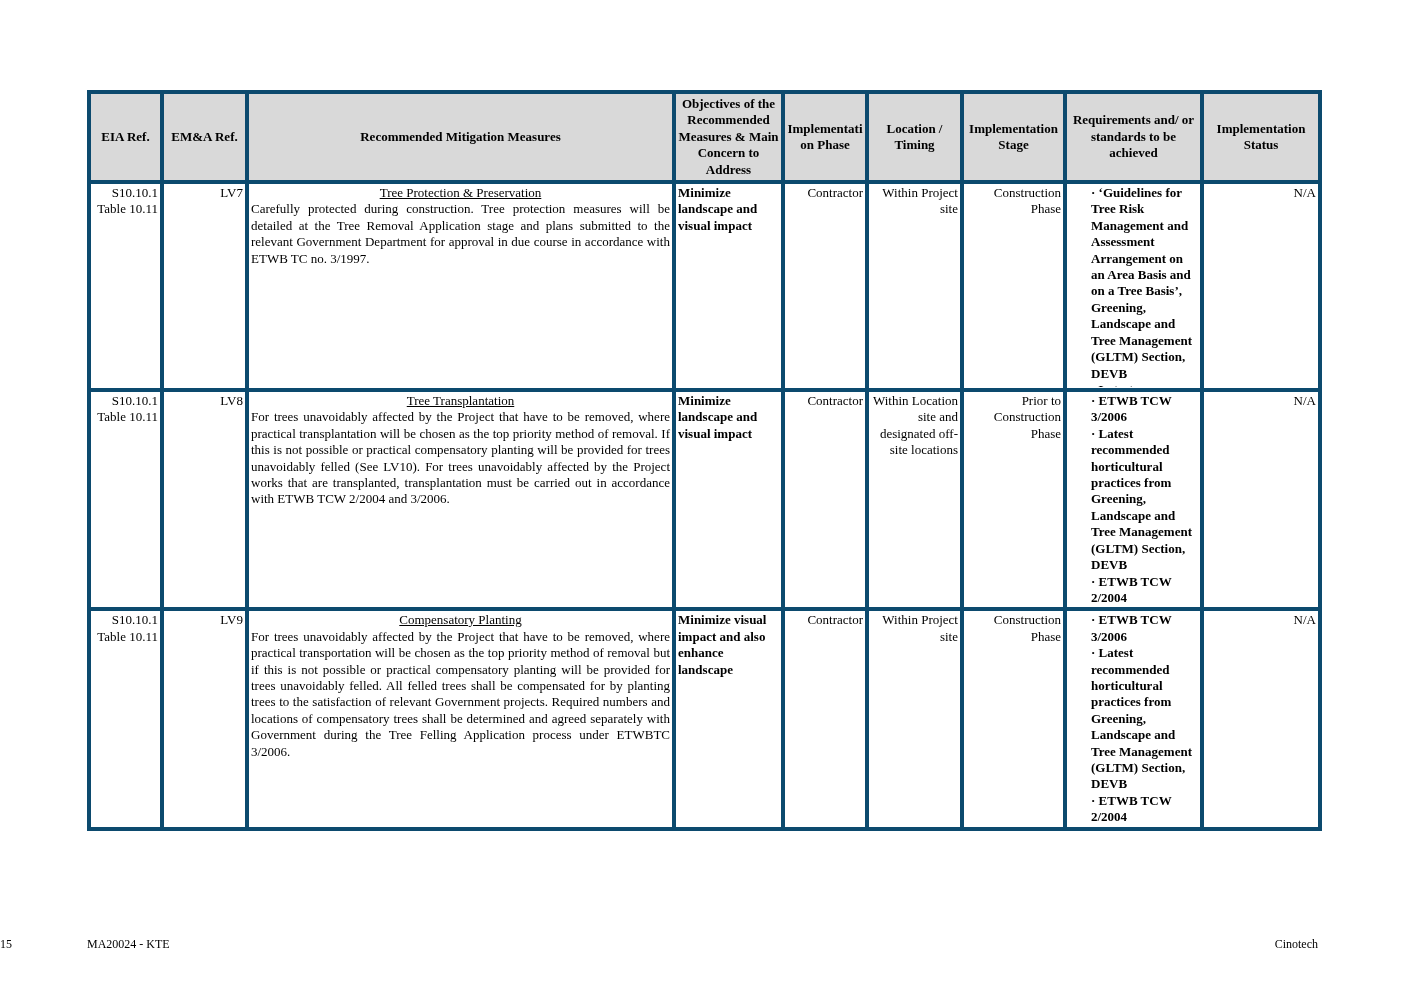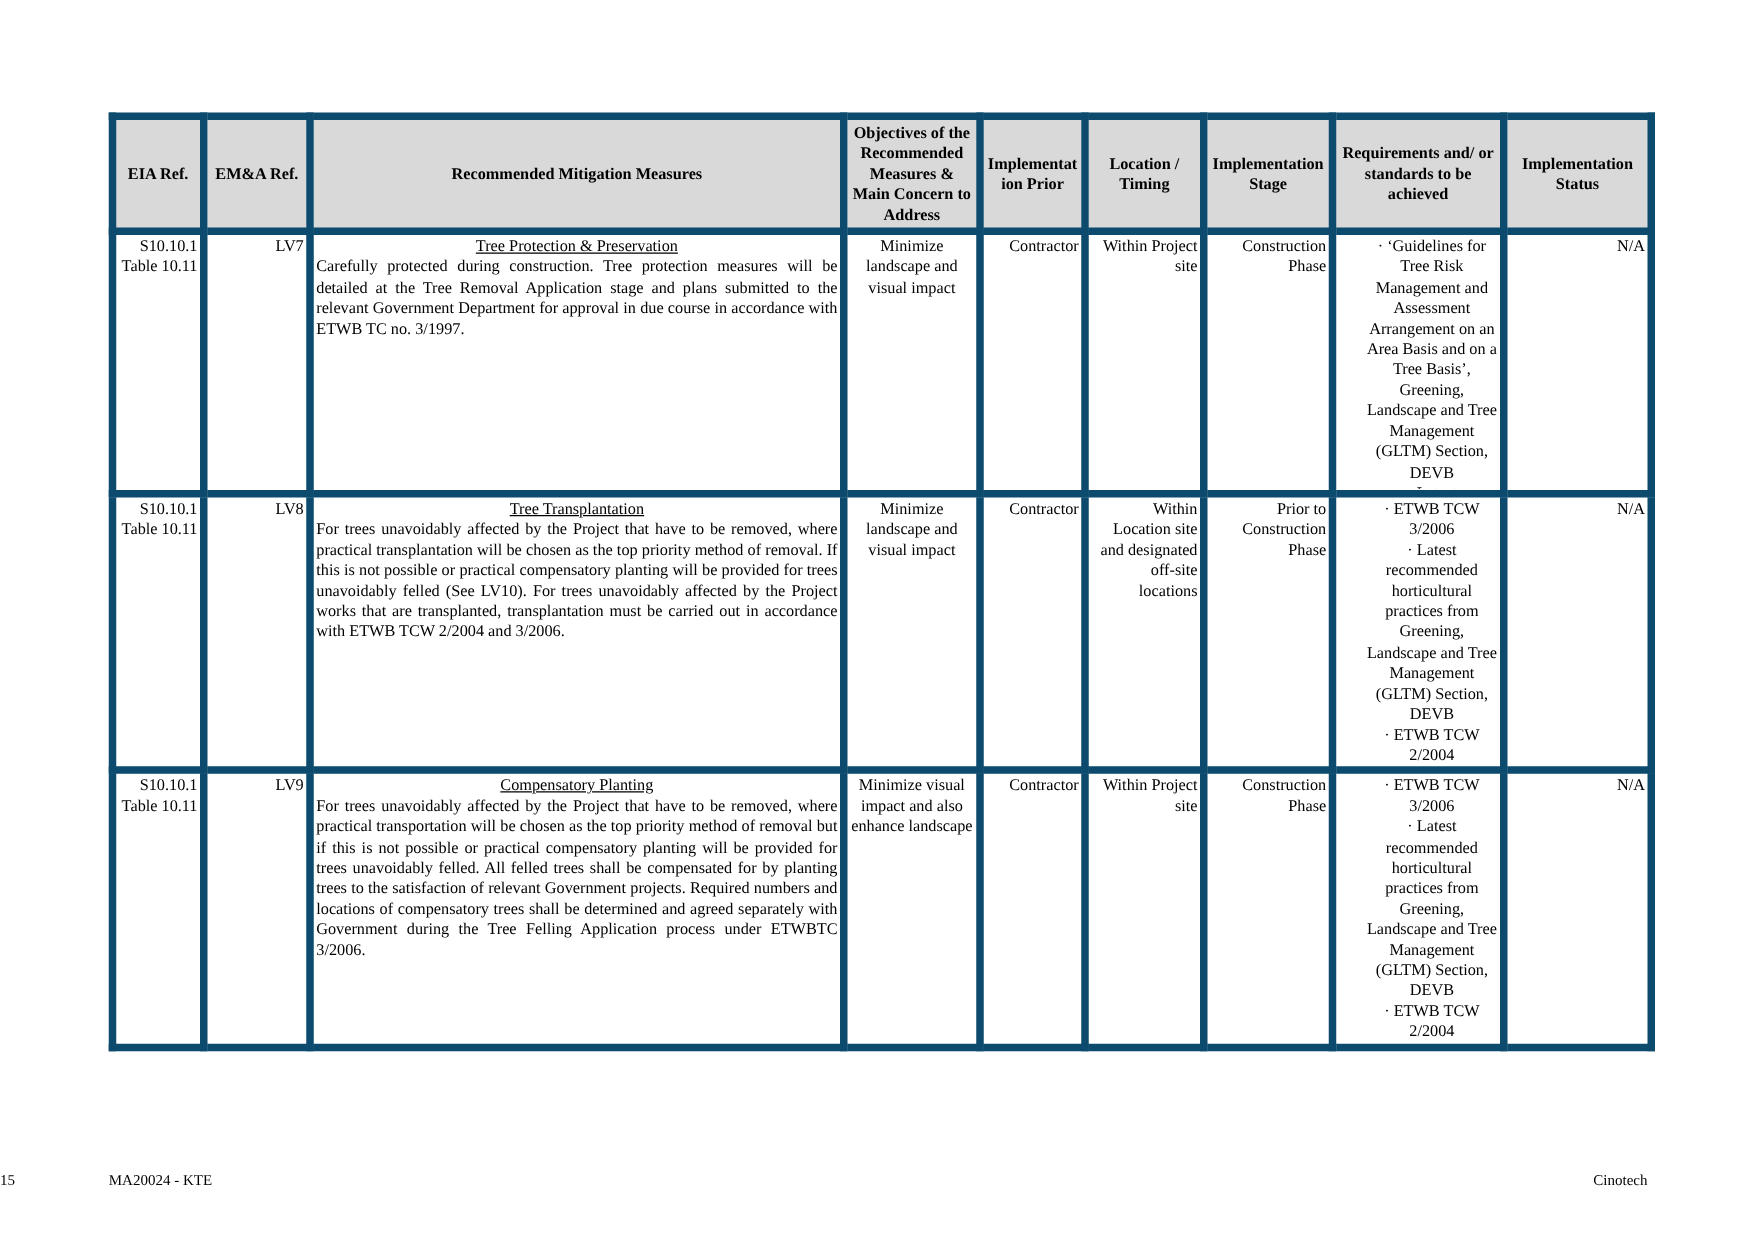--- a/index.html
+++ b/index.html
@@ -16,41 +16,41 @@
     font-size: 13px; line-height: 16px;
   }
 
   table.emis {
     position: absolute; top: 90px; left: 87px;
     width: 1231px;
     border-collapse: collapse; table-layout: fixed;
     font-size: 13px; line-height: 16.4px;
   }
   .emis th, .emis td {
-    border: 6px solid #0c4a6e;
+    border: 4px solid #0c4a6e;
     vertical-align: top;
     padding: 1px 2px;
     overflow: hidden;
   }
   .emis thead th {
     background: #d9d9d9;
     font-weight: bold;
     text-align: center;
     vertical-align: middle;
     height: 82px;
     padding: 2px 2px;
   }
   .emis thead th.wrap-any { overflow-wrap: anywhere; }
 
   tr.r0 { height: 206px; }
   tr.r1 { height: 136px; }
   tr.r2 { height: 164px; }
 
   .c-center { text-align: right; }
-  .c-left   { text-align: center; }
+  .c-left   { text-align: left; font-weight: bold; }
   .pre      { white-space: pre-line; }
 
   .c-measures { text-align: justify; padding: 1px 2px; }
   .m-title { display: block; text-decoration: underline; text-align: center; }
   .m-body  { display: block; text-align: justify; }
 
   .req { white-space: pre-line; margin-left: 22px; }
   tr.r0 .req { max-height: 202px; overflow: hidden; }
 
   .footer-left, .footer-center, .footer-right {
@@ -78,21 +78,21 @@
       <col style="width:103px">
       <col style="width:137px">
       <col style="width:118px">
     </colgroup>
     <thead>
       <tr>
         <th>EIA Ref.</th>
         <th>EM&amp;A Ref.</th>
         <th>Recommended Mitigation Measures</th>
         <th>Objectives of the Recommended Measures &amp; Main Concern to Address</th>
-        <th class="wrap-any">Implementation Prior</th>
+        <th class="wrap-any">Implementation Phase</th>
         <th>Location / Timing</th>
         <th>Implementation Stage</th>
         <th>Requirements and/ or standards to be achieved</th>
         <th>Implementation Status</th>
       </tr>
     </thead>
     <tbody>
 
       <tr class="r0">
         <td class="c-center pre">S10.10.1

